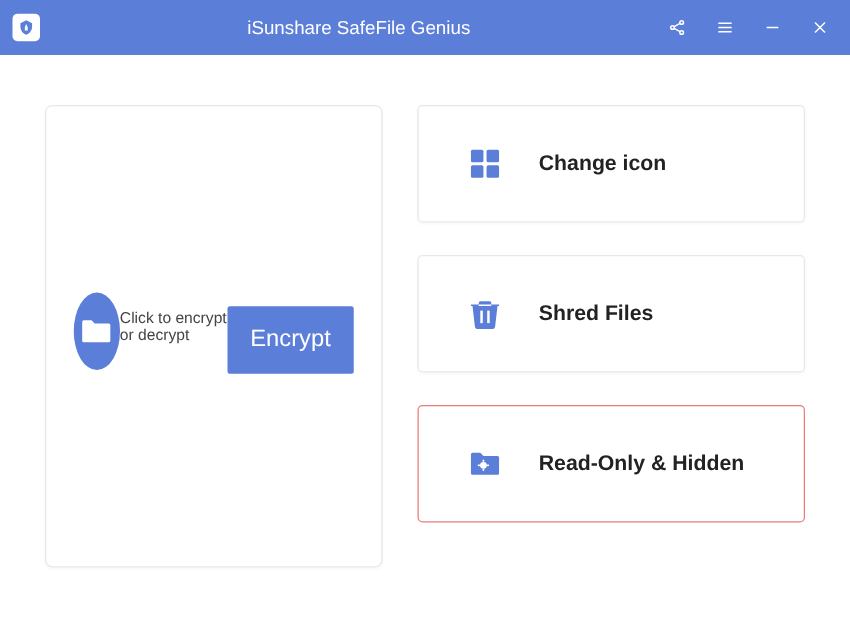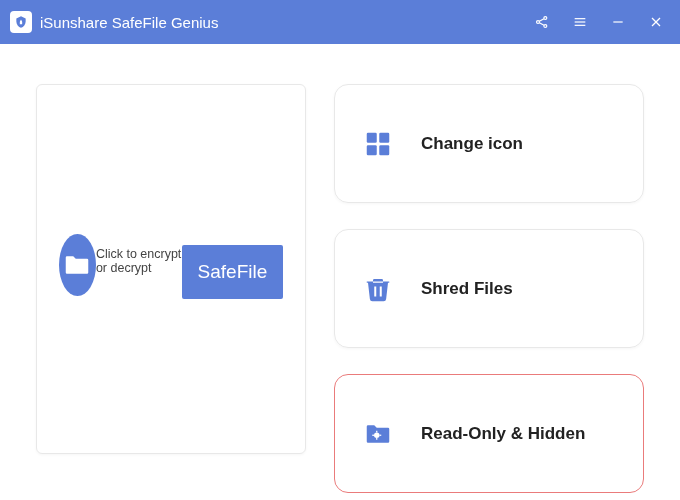--- a/index.html
+++ b/index.html
@@ -13,21 +13,21 @@
       color: #fff;
     }
     .logo-badge {
       width: 22px; height: 22px;
       background: #fff;
       border-radius: 4px;
       display: flex; align-items: center; justify-content: center;
       margin-right: 8px;
     }
     .logo-badge svg { width: 14px; height: 14px; }
-    .app-title { font-size: 15px; font-weight: 400; flex: 1; color: #fff; }
+    .app-title { font-size: 15px; font-weight: 400; flex: 1; color: #fff; text-align: center; }
     .titlebar-controls { display: flex; align-items: center; gap: 22px; }
     .titlebar-controls svg { width: 16px; height: 16px; fill: none; stroke: #fff; stroke-width: 1.8; cursor: pointer; }
 
     .content {
       padding: 40px 36px 40px 36px;
       display: flex;
       gap: 28px;
     }
 
     .left-card {
@@ -60,26 +60,26 @@
       border: none;
       border-radius: 2px;
       margin-bottom: 24px;
       cursor: pointer;
       display: flex; align-items: center; justify-content: center;
     }
     .big-btn:last-child { margin-bottom: 0; }
 
     .right-col { flex: 1; display: flex; flex-direction: column; gap: 26px; }
     .feature-card {
-      height: 119px;
+      height: 94px;
       border: 1px solid #e8e8e8;
-      border-radius: 14px;
+      border-radius: 4px;
       display: flex;
       align-items: center;
-      padding: 0 24px;
+      padding: 0 34px;
       cursor: pointer;
       box-shadow: 0 1px 3px rgba(0,0,0,0.04);
     }
     .feature-card.highlight {
       border: 1.5px solid #ea7b7b;
       box-shadow: none;
     }
     .feature-icon {
       width: 38px;
       display: flex; align-items: center; justify-content: center;
@@ -123,21 +123,21 @@
 
 <div class="content">
 
   <div class="left-card">
     <div class="folder-circle">
       <svg viewBox="0 0 24 24">
           <path d="M3 6a1 1 0 011-1h5l2 2h9a1 1 0 011 1v10a1 1 0 01-1 1H4a1 1 0 01-1-1V6z"></path>
         </svg>
     </div>
     <div class="encrypt-hint">Click to encrypt or decrypt</div>
-    <button class="big-btn">SafeFile</button>
+    <button class="big-btn">Encrypt</button>
   </div>
 
   <div class="right-col">
 
     <div class="feature-card">
       <div class="feature-icon">
         <svg viewBox="0 0 24 24">
             <rect x="3" y="3" width="8" height="8" rx="1"></rect>
             <rect x="13" y="3" width="8" height="8" rx="1"></rect>
             <rect x="3" y="13" width="8" height="8" rx="1"></rect>

